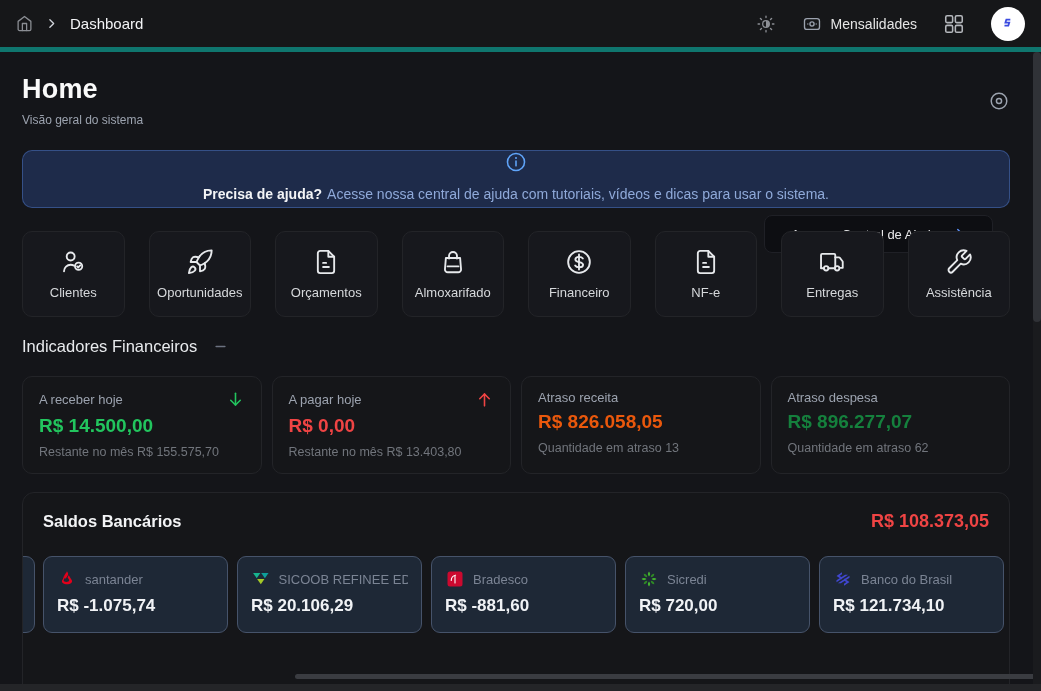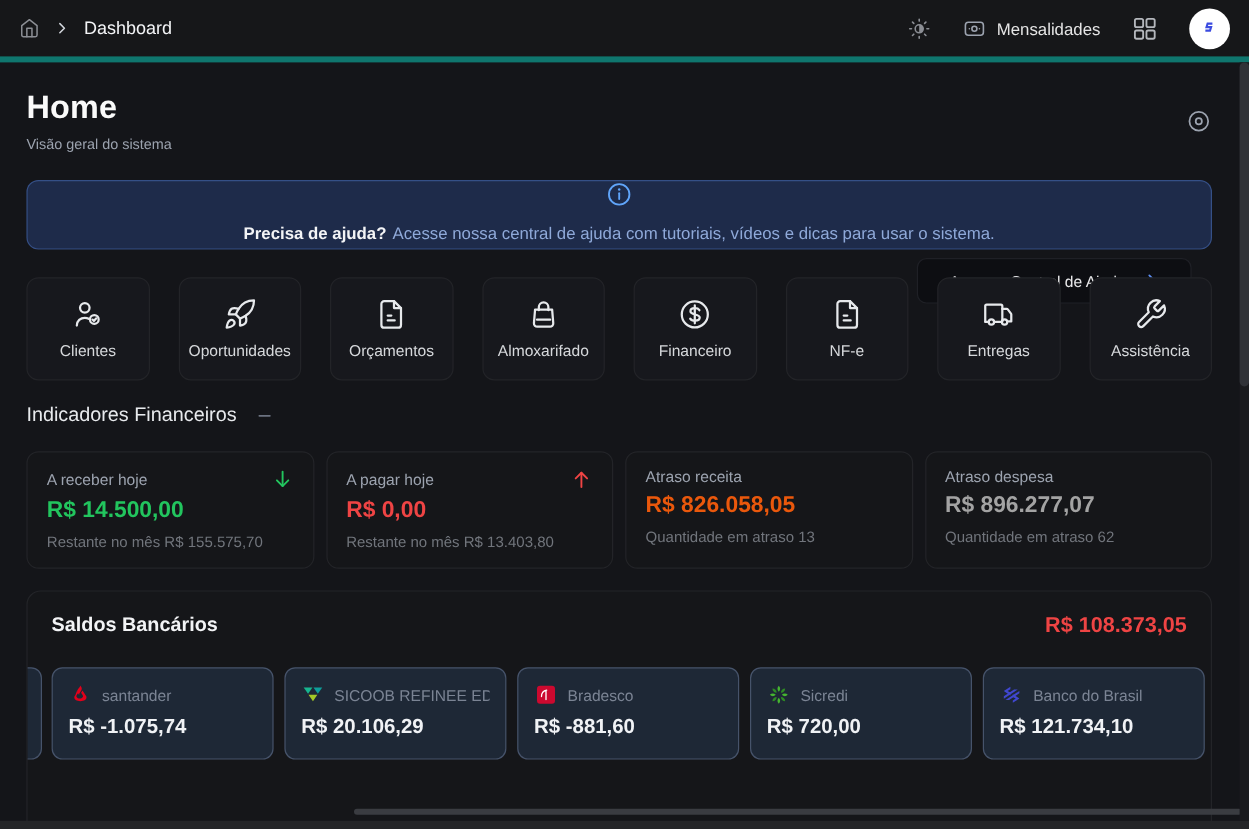--- a/index.html
+++ b/index.html
@@ -283,21 +283,21 @@
         <div class="ind-top">
           <span class="ind-label">Atraso receita</span>
         </div>
         <div class="ind-value" style="color: rgb(234, 88, 12);">R$ 826.058,05</div>
         <div class="ind-sub">Quantidade em atraso 13</div>
       </div>
       <div class="ind-card">
         <div class="ind-top">
           <span class="ind-label">Atraso despesa</span>
         </div>
-        <div class="ind-value" style="color: #a3a3a3;">R$ 896.277,07</div>
+        <div class="ind-value" style="color: #15803d;">R$ 896.277,07</div>
         <div class="ind-sub">Quantidade em atraso 62</div>
       </div>
     </div>
 
     <div class="panel">
       <div class="panel-head">
         <span class="panel-title">Saldos Bancários</span>
         <span class="panel-total">R$ 108.373,05</span>
       </div>
       <div class="bank-row">

